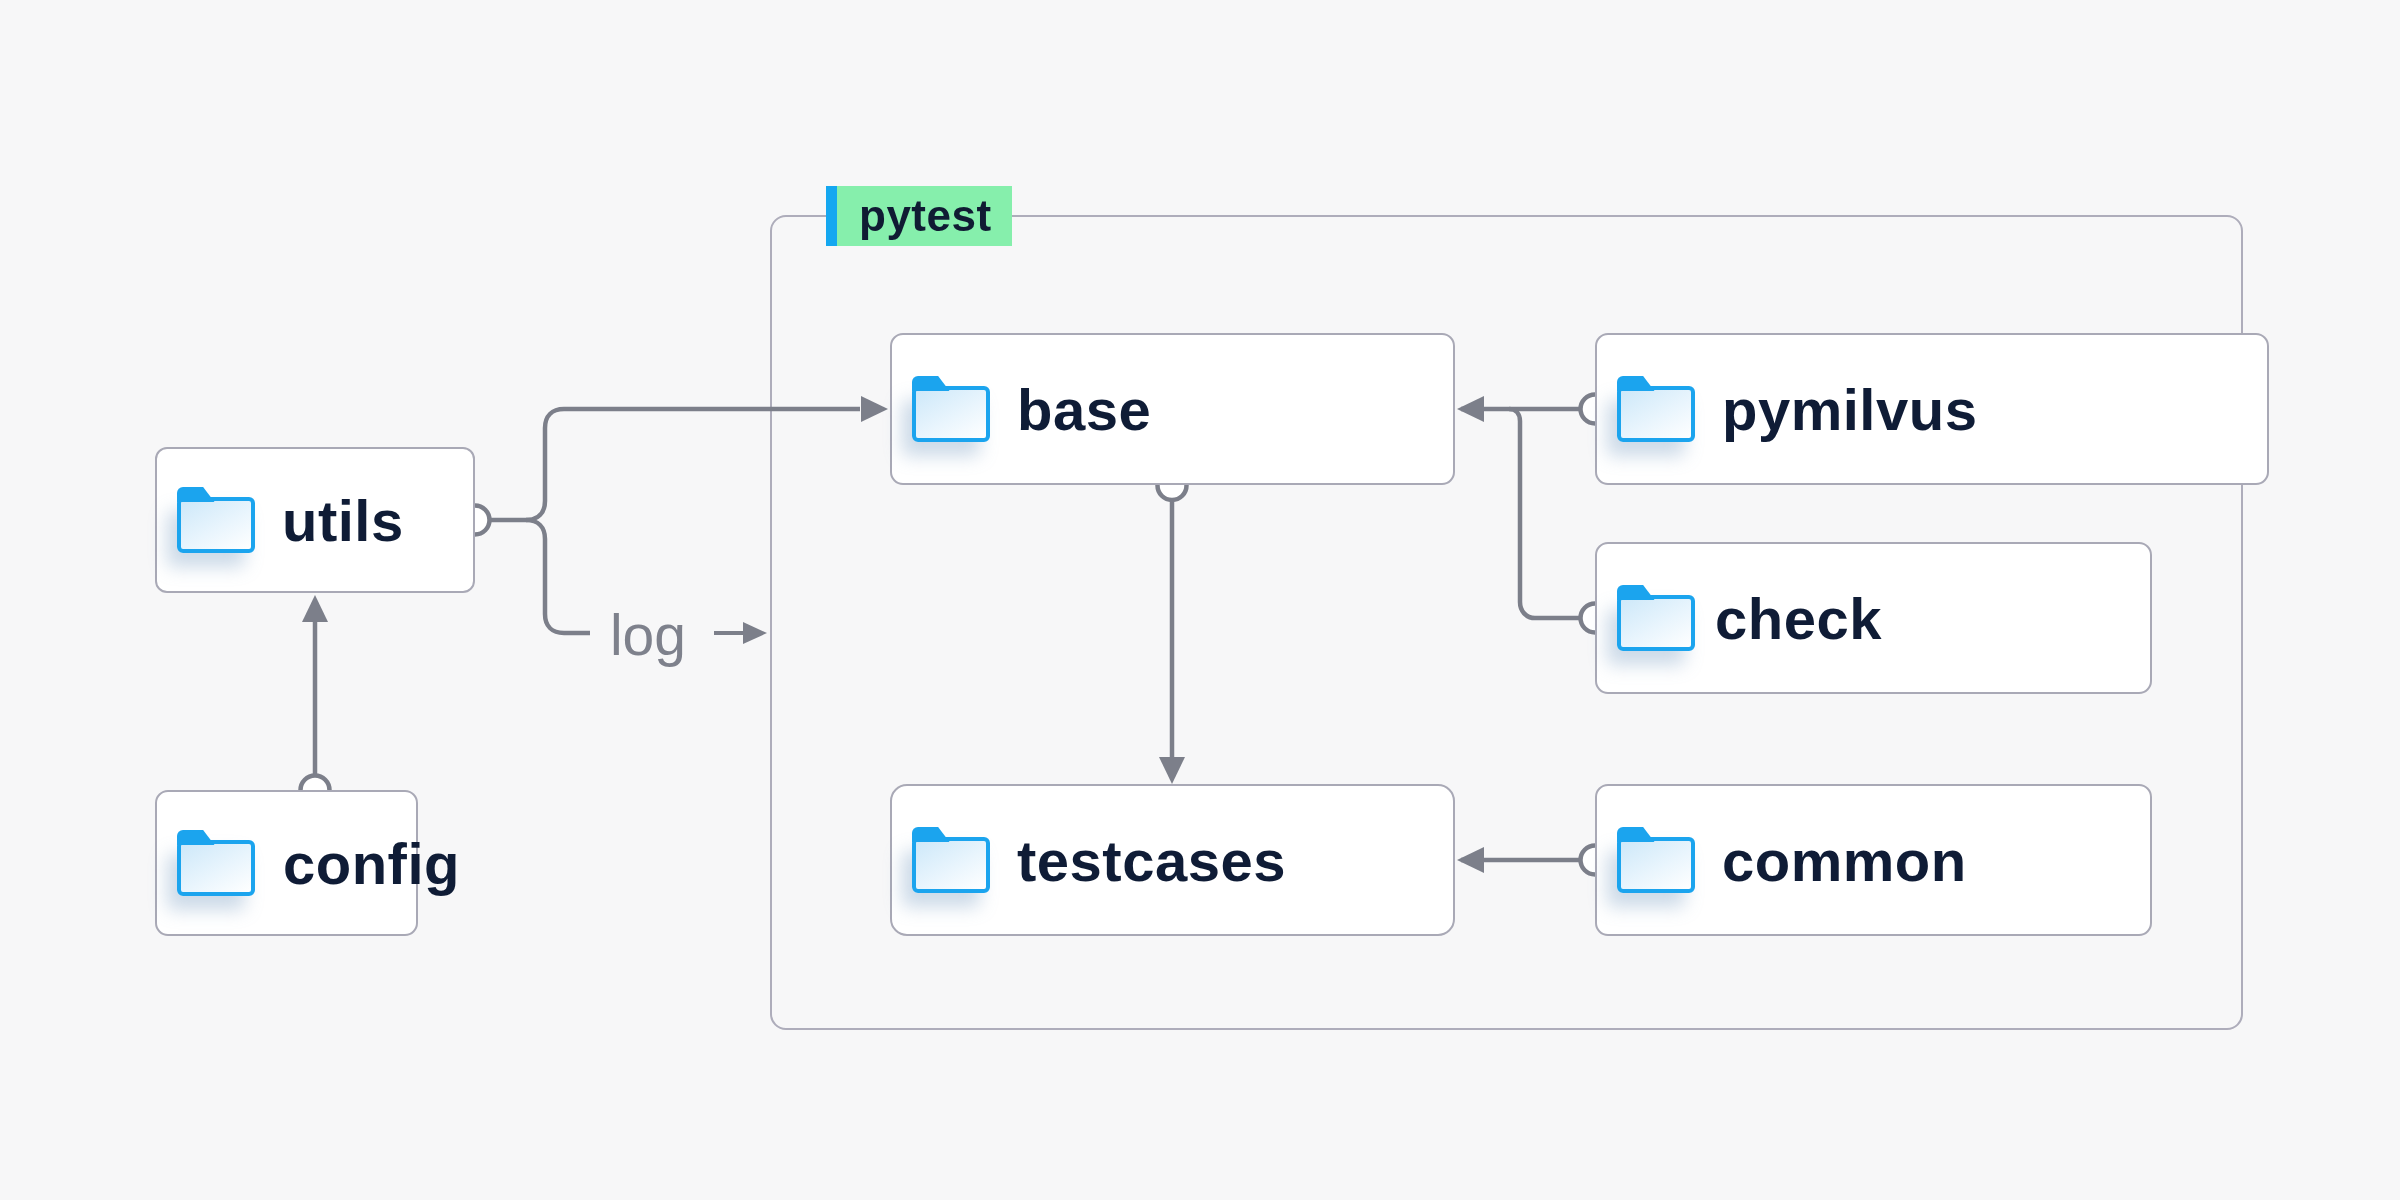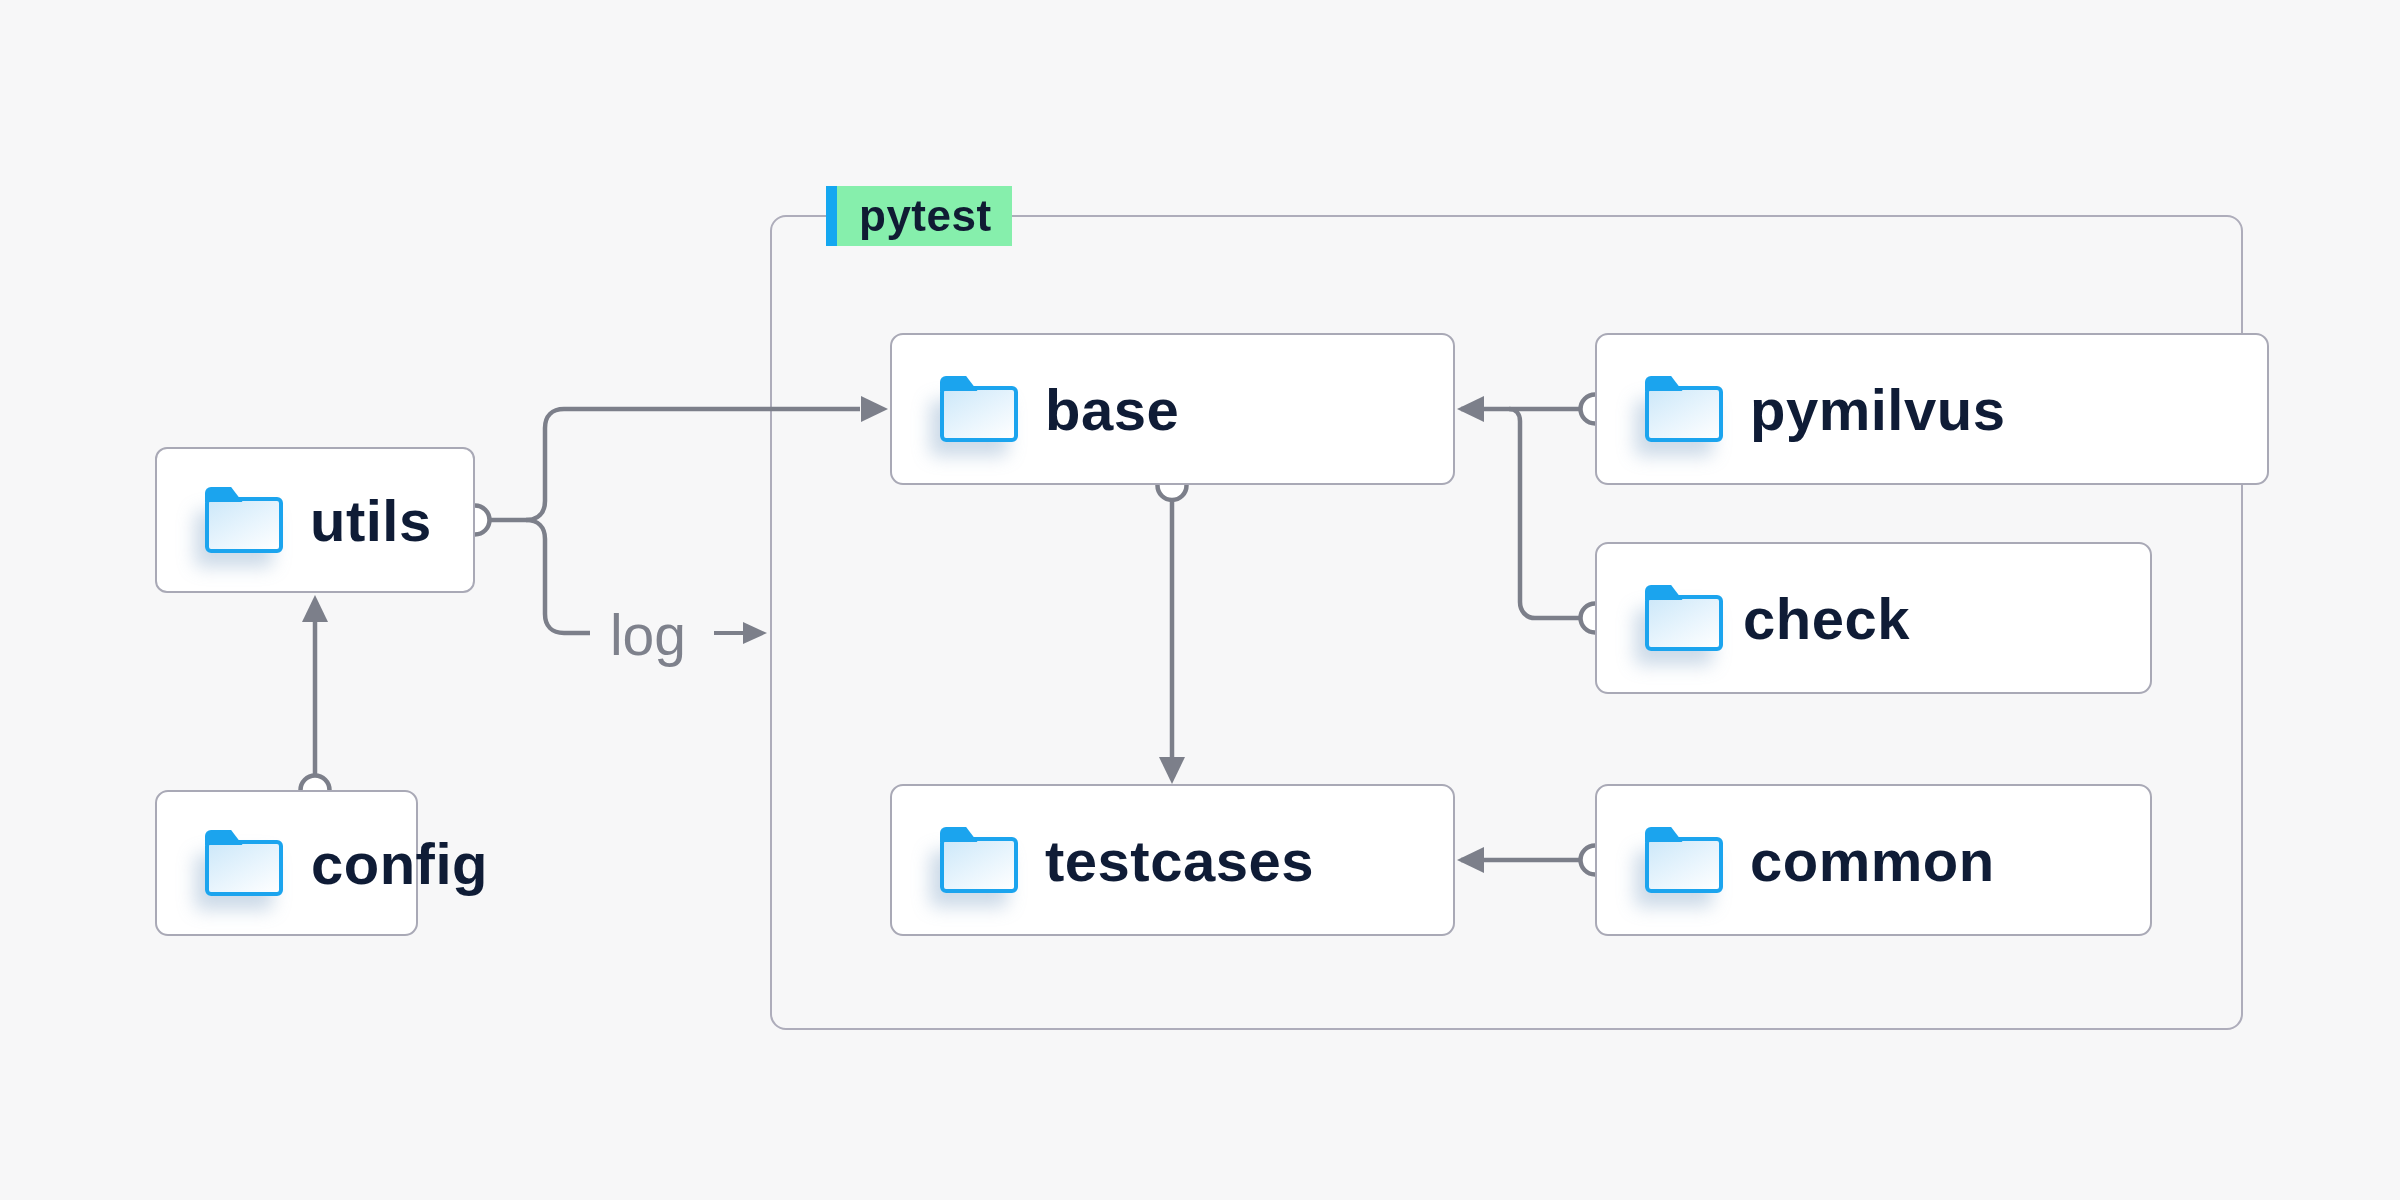--- a/index.html
+++ b/index.html
@@ -19,21 +19,21 @@
     position:absolute;left:826px;top:186px;height:60px;
     display:flex;align-items:center;gap:22px;
     background:#86efac;padding-right:20px;
   }
   .group-label .bar{width:11px;height:60px;background:#14a7f0;}
   .group-label .txt{font-size:44px;font-weight:700;color:#101b33;letter-spacing:0.5px;}
   
   .node{
     position:absolute;background:#ffffff;
     border:2.5px solid #a9a9b6;border-radius:13px;box-sizing:border-box;
-    display:flex;align-items:center;gap:27px;padding-left:48px;
+    display:flex;align-items:center;gap:27px;padding-left:20px;
   }
   .node .label{font-size:58px;font-weight:700;color:#0f1c36;letter-spacing:0.5px;}
   
   .folder{
     position:relative;flex:0 0 auto;
     width:70px;height:48px;margin-top:10px;
     border:4.5px solid #1ba4ee;border-radius:6px;
     background:linear-gradient(150deg,#cde8f9 0%,#e9f5fd 55%,#ffffff 100%);
     box-shadow:-10px 14px 18px rgba(110,150,190,0.35);
   }
@@ -115,21 +115,21 @@
   <div class="node" style="left:1595px;top:333px;width:674px;height:152px;">
     <span class="folder"></span>
     <span class="label">pymilvus</span>
   </div>
 
   <div class="node" style="left:1595px;top:542px;width:557px;height:152px;gap:20px;">
     <span class="folder"></span>
     <span class="label">check</span>
   </div>
 
-  <div class="node" style="left:890px;top:784px;width:565px;height:152px;">
+  <div class="node" style="left:890px;top:784px;width:565px;height:152px;border-radius:17px;">
     <span class="folder"></span>
     <span class="label">testcases</span>
   </div>
 
   <div class="node" style="left:1595px;top:784px;width:557px;height:152px;">
     <span class="folder"></span>
     <span class="label">common</span>
   </div>
 
   <div class="edge-label">log</div>

